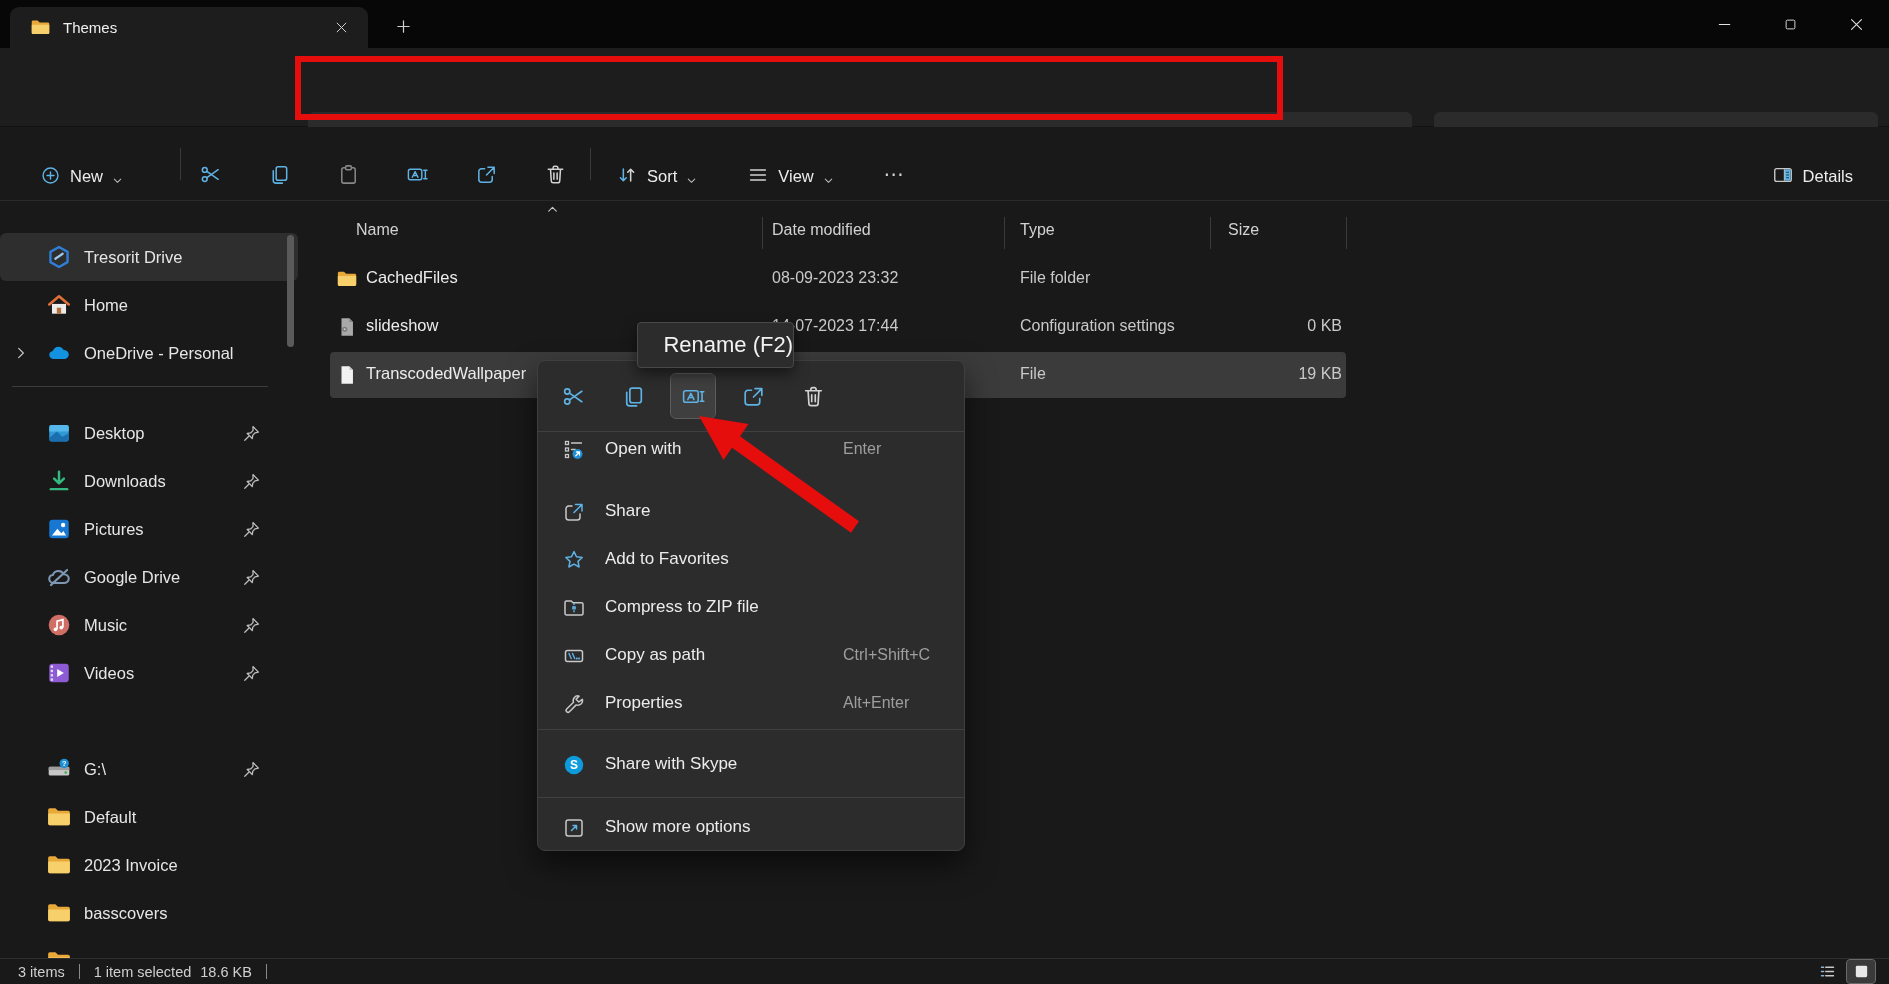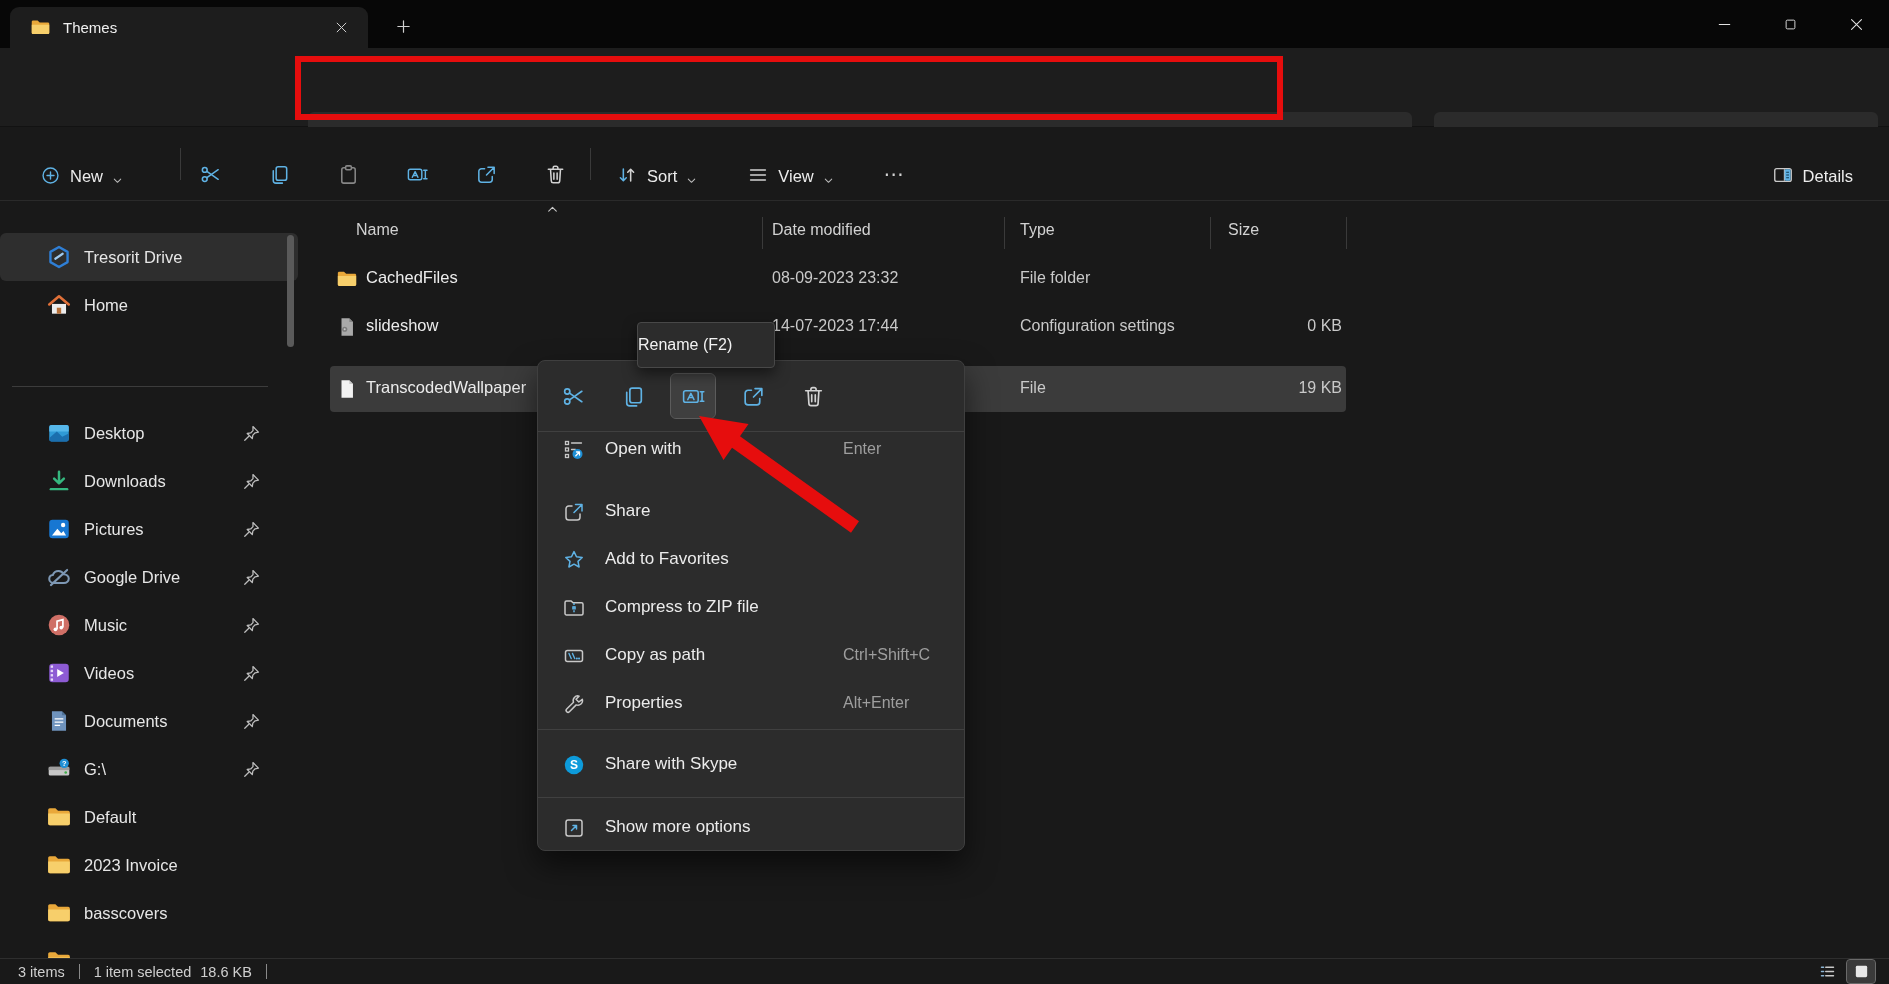--- a/index.html
+++ b/index.html
@@ -60,23 +60,23 @@
   .sort-chev { position:absolute; left:242px; top:2px; }
   .file-row { position:absolute; left:0; width:1060px; height:48px; }
   .row-hl { position:absolute; left:26px; top:1px; width:1016px; height:46px; background:#3b3b3b; border-radius:4px; }
   .cell-icon { position:absolute; left:32px; top:13px; width:22px; height:22px; }
   .cell-name { position:absolute; left:62px; top:13px; font-size:16.5px; color:#ececec; white-space:nowrap; }
   .cell-date { position:absolute; left:468px; top:14px; font-size:16px; color:#c9c9c9; white-space:nowrap; }
   .cell-type { position:absolute; left:716px; top:14px; font-size:16px; color:#c9c9c9; white-space:nowrap; }
   .cell-size { position:absolute; left:920px; top:14px; width:118px; text-align:right; font-size:16px; color:#c9c9c9; }
 
   
-  .tooltip { position:absolute; left:637px; top:322px; width:138px; height:46px; background:#2c2c2c;
+  .tooltip { position:absolute; left:637px; top:322px; width:157px; height:46px; background:#2c2c2c;
              border:1px solid #484848; border-radius:4px; box-shadow:0 6px 14px rgba(0,0,0,.5);
-             display:flex; align-items:center; justify-content:flex-start; font-size:16px; color:#f2f2f2; z-index:45; }
+             display:flex; align-items:center; justify-content:flex-end; font-size:22px; color:#f2f2f2; z-index:45; }
 
   
   .ctxmenu { position:absolute; left:537px; top:360px; width:428px; height:491px; background:#2c2c2c;
              border:1px solid #3f3f3f; border-radius:8px; box-shadow:0 14px 30px rgba(0,0,0,.55); z-index:30; }
   .ctx-iconrow { position:absolute; left:0; top:0; width:100%; height:70px; display:flex; align-items:center;
                  justify-content:flex-start; padding-left:13px; gap:16px; }
   .ctx-iconbtn { width:44px; height:44px; display:flex; align-items:center; justify-content:center; border-radius:5px; }
   .ctx-iconbtn.hl { background:#3f3f3f; outline:1px solid #5c5c5c; }
   .ctx-sep { position:absolute; left:0; width:100%; height:1px; background:#404040; }
   .ctx-item { position:absolute; left:5px; width:418px; height:48px; border-radius:5px; }
@@ -335,20 +335,33 @@
       <span class="side-ic">
         <svg viewBox="0 0 24 24" width="26" height="26">
             <path d="M5.5 11V20h13v-9" fill="#ececec"></path>
             <rect x="10" y="14.5" width="4" height="5.5" fill="#b8713a"></rect>
             <path d="M3 11.5L12 4l9 7.5" fill="none" stroke="#e07038" stroke-width="2.4" stroke-linecap="round" stroke-linejoin="round"></path>
           </svg>
       </span>
       <span class="side-label">Home</span>
     </div>
 
+    <div class="side-item" style="top:128px">
+      <span class="side-chev">
+        <svg viewBox="0 0 24 24" width="14" height="14">
+            <path d="M8 4l8 8-8 8" stroke="#c8c8c8" stroke-width="2" fill="none" stroke-linecap="round" stroke-linejoin="round"></path>
+          </svg>
+      </span>
+      <span class="side-ic">
+        <svg viewBox="0 0 24 24" width="26" height="26">
+            <path d="M7.2 17.5c-2.4 0-4.2-1.6-4.2-3.7 0-1.9 1.4-3.3 3.3-3.6C7 7.9 9 6.3 11.5 6.3c2.2 0 4 1.2 4.8 3 2.6.1 4.7 1.8 4.7 4s-1.9 4.2-4.5 4.2z" fill="#1292e0"></path>
+          </svg>
+      </span>
+      <span class="side-label">OneDrive - Personal</span>
+    </div>
 
     <div class="side-sep" style="top:185px"></div>
 
     <div class="side-item" style="top:208px">
       <span class="side-ic">
         <svg viewBox="0 0 24 24" width="26" height="26">
             <rect x="3" y="4.5" width="18" height="15" rx="2" fill="#2f9ad6"></rect>
             <path d="M5 4.5h14a2 2 0 0 1 2 2v4H3v-4a2 2 0 0 1 2-2z" fill="#56b7ea"></path>
             <path d="M3 16.5l7-6 5 5 6-3v5.5a2 2 0 0 1-2 2H5a2 2 0 0 1-2-2z" fill="#1b6fae"></path>
           </svg>
@@ -442,36 +455,20 @@
       </span>
       <span class="side-label">Videos</span>
       <span class="side-pin">
         <svg viewBox="0 0 24 24" width="19" height="19">
             <path d="M13.8 3.2l7 7-4.2.9-2.9 2.9-.7 4.4-6.4-6.4 4.4-.7 2.9-2.9z" fill="none" stroke="#bdbdbd" stroke-width="1.6" stroke-linejoin="round"></path>
             <path d="M8.3 15.7L3.5 20.5" stroke="#bdbdbd" stroke-width="1.6" stroke-linecap="round"></path>
           </svg>
       </span>
     </div>
 
-    <div class="side-item" style="top:496px">
-      <span class="side-ic">
-        <svg viewBox="0 0 24 24" width="26" height="26">
-            <path d="M5.5 3h9.2l3.8 3.8V21H5.5z" fill="#6f93bd"></path>
-            <path d="M14.7 3l3.8 3.8h-3.8z" fill="#4f7298"></path>
-            <path d="M8 10h8M8 13h8M8 16h5" stroke="#fff" stroke-width="1.3"></path>
-          </svg>
-      </span>
-      <span class="side-label">Documents</span>
-      <span class="side-pin">
-        <svg viewBox="0 0 24 24" width="19" height="19">
-            <path d="M13.8 3.2l7 7-4.2.9-2.9 2.9-.7 4.4-6.4-6.4 4.4-.7 2.9-2.9z" fill="none" stroke="#bdbdbd" stroke-width="1.6" stroke-linejoin="round"></path>
-            <path d="M8.3 15.7L3.5 20.5" stroke="#bdbdbd" stroke-width="1.6" stroke-linecap="round"></path>
-          </svg>
-      </span>
-    </div>
 
     <div class="side-item" style="top:544px">
       <span class="side-ic">
         <svg viewBox="0 0 24 24" width="26" height="26">
             <rect x="2.5" y="10" width="19" height="8" rx="1.5" fill="#c7c7c7"></rect>
             <rect x="2.5" y="10" width="19" height="3" fill="#9d9d9d"></rect>
             <circle cx="18.2" cy="15.2" r="1.2" fill="#3fae49"></circle>
             <circle cx="16.8" cy="6.8" r="4.3" fill="#1e8fd5"></circle>
             <text x="16.8" y="9.1" font-size="6.8" fill="#fff" text-anchor="middle" font-weight="bold" font-family="Liberation Sans, sans-serif">?</text>
           </svg>
@@ -564,21 +561,21 @@
             <circle cx="9.5" cy="14.5" r="2.8" fill="#7c7c7c"></circle>
             <circle cx="9.5" cy="14.5" r="1.1" fill="#c9c9c9"></circle>
           </svg>
       </span>
       <span class="cell-name">slideshow</span>
       <span class="cell-date">14-07-2023 17:44</span>
       <span class="cell-type">Configuration settings</span>
       <span class="cell-size">0 KB</span>
     </div>
 
-    <div class="file-row" style="top:164px">
+    <div class="file-row" style="top:150px">
       <span class="row-hl"></span>
       <span class="cell-icon">
         <svg viewBox="0 0 24 24" width="22" height="22">
             <path d="M6 2.5h8.5l4 4V21.5H6z" fill="#f2f2f2"></path>
             <path d="M14.5 2.5l4 4h-4z" fill="#c9c9c9"></path>
           </svg>
       </span>
       <span class="cell-name">TranscodedWallpaper</span>
       <span class="cell-date"></span>
       <span class="cell-type">File</span>

